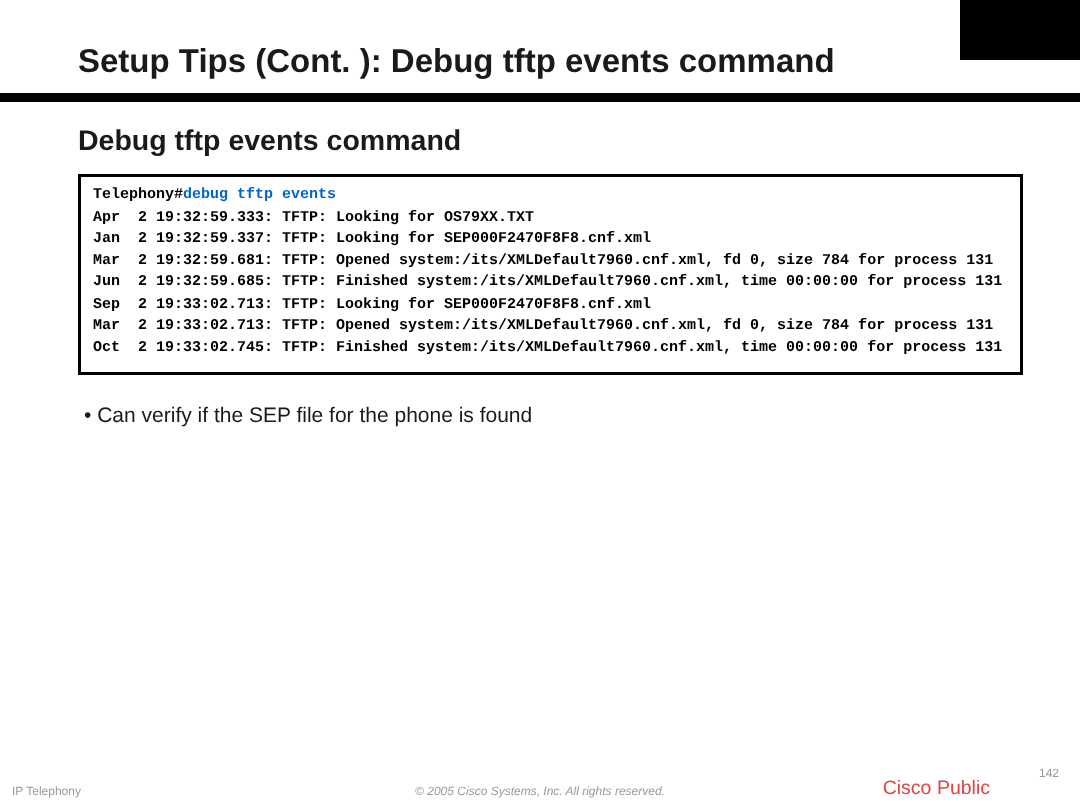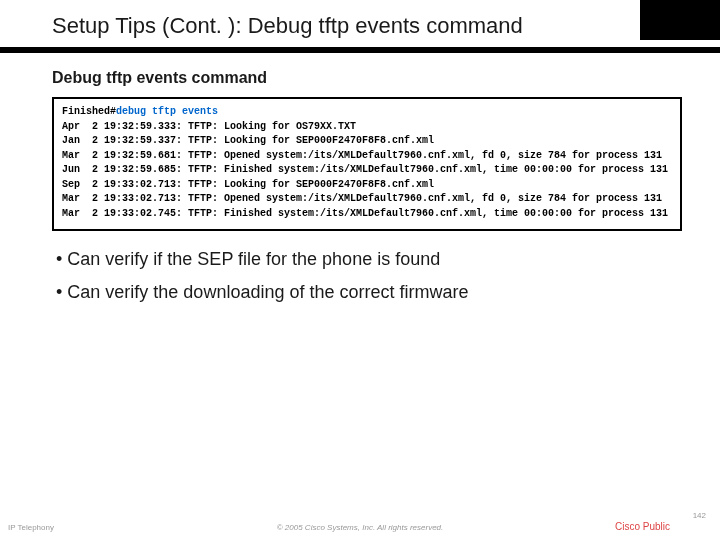--- a/index.html
+++ b/index.html
@@ -12,36 +12,36 @@
     overflow: hidden;
   }
   .header-bar {
     position: absolute;
     top: 0; right: 0;
     width: 80px; height: 40px;
     background: #000;
   }
   .title {
     font-size: 22px;
-    font-weight: normal;
+    font-weight: bold;
     color: #1a1a1a;
-    padding: 13px 0 8px 52px;
+    padding: 28px 0 8px 52px;
     line-height: 1.2;
     max-width: 560px;
   }
   .divider {
     height: 6px;
     background: #000;
     margin: 0;
   }
   .content {
     padding: 16px 38px 0 52px;
   }
   .subtitle {
-    font-size: 16px;
+    font-size: 19px;
     font-weight: bold;
     color: #1a1a1a;
     margin-bottom: 10px;
   }
   .terminal {
     border: 2px solid #000;
     padding: 6px 8px 8px 8px;
     font-family: "Courier New", monospace;
     font-size: 10px;
     font-weight: bold;
@@ -50,65 +50,64 @@
     white-space: pre-wrap;
     word-wrap: break-word;
   }
   .cmd { color: #0066cc; }
   .bullets {
     margin-top: 18px;
     padding-left: 4px;
   }
   .bullets li {
     list-style: none;
-    font-size: 18px;
+    font-size: 14px;
     color: #1a1a1a;
     margin-bottom: 12px;
   }
   .bullets li::before {
     content: "• ";
     color: #1a1a1a;
   }
   .footer {
     position: absolute;
     bottom: 8px;
     left: 0;
     width: 100%;
     font-size: 8px;
     color: #888;
   }
   .footer .left { position: absolute; left: 8px; bottom: 0; color: #999;}
   .footer .center { position: absolute; left: 50%; transform: translateX(-50%); bottom: 0; color:#999;font-style:italic;}
-  .footer .right1 { position: absolute; right: 50px; bottom: 0; color: #d44; font-size:10px;}
+  .footer .right1 { position: absolute; right: 60px; bottom: 0; color: #d44; font-size:13px;}
   .footer .right2 { position: absolute; right: 14px; bottom: 12px; color:#999;}
 </style>
 </head>
 <body>
 
 <div class="header-bar"></div>
 
 <h1 class="title">Setup Tips (Cont. ): Debug tftp events command</h1>
 
 <div class="divider"></div>
 
 <div class="content">
   <h2 class="subtitle">Debug tftp events command</h2>
 
-  <div class="terminal"><span>Finished#</span><span class="cmd">debug tftp events</span>
+  <div class="terminal"><span>Telephony#</span><span class="cmd">debug tftp events</span>
 <span>Apr  2 19:32:59.333: TFTP: Looking for OS79XX.TXT</span>
 <span>Jan  2 19:32:59.337: TFTP: Looking for SEP000F2470F8F8.cnf.xml</span>
 <span>Mar  2 19:32:59.681: TFTP: Opened system:/its/XMLDefault7960.cnf.xml, fd 0, size 784 for process 131</span>
 <span>Jun  2 19:32:59.685: TFTP: Finished system:/its/XMLDefault7960.cnf.xml, time 00:00:00 for process 131</span>
 <span>Sep  2 19:33:02.713: TFTP: Looking for SEP000F2470F8F8.cnf.xml</span>
 <span>Mar  2 19:33:02.713: TFTP: Opened system:/its/XMLDefault7960.cnf.xml, fd 0, size 784 for process 131</span>
-<span>Mar  2 19:33:02.745: TFTP: Finished system:/its/XMLDefault7960.cnf.xml, time 00:00:00 for process 131</span></div>
+<span>Oct  2 19:33:02.745: TFTP: Finished system:/its/XMLDefault7960.cnf.xml, time 00:00:00 for process 131</span></div>
 
   <ul class="bullets">
     <li>Can verify if the SEP file for the phone is found</li>
-    <li>Can verify the downloading of the correct firmware</li>
   </ul>
 </div>
 
 <div class="footer">
   <span class="left">IP Telephony</span>
   <span class="center">© 2005 Cisco Systems, Inc. All rights reserved.</span>
   <span class="right1">Cisco Public</span>
   <span class="right2">142</span>
 </div>
 

